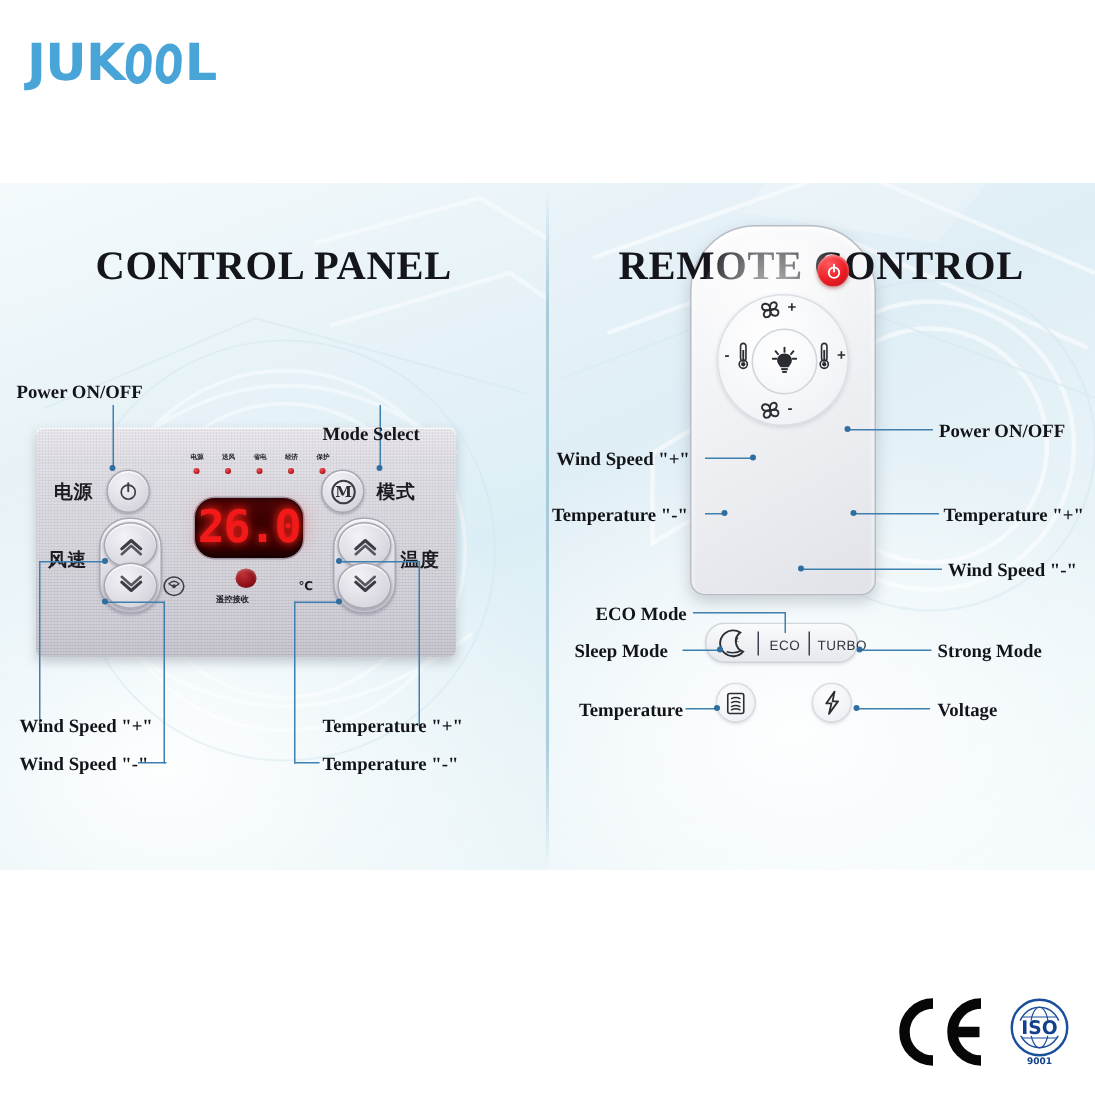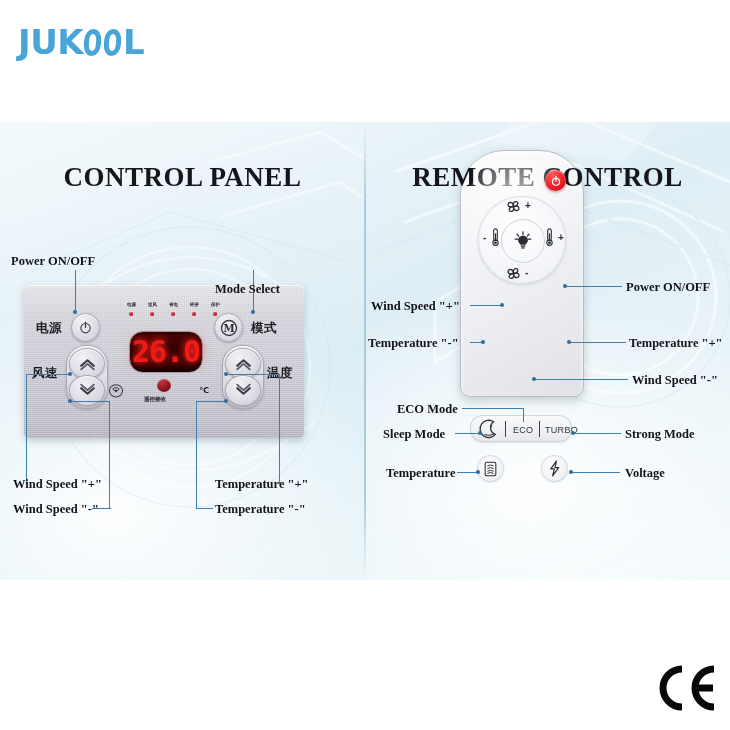--- a/index.html
+++ b/index.html
@@ -569,18 +569,31 @@
     <div class="badges">
 
       <div class="ce-mark">
         <svg width="62" height="48" viewBox="0 0 62 48">
           <path d="M26 5 A19 19 0 1 0 26 43" fill="none" stroke="#070707" stroke-width="7" stroke-linecap="butt"></path>
           <path d="M58 5 A19 19 0 1 0 58 43" fill="none" stroke="#070707" stroke-width="7" stroke-linecap="butt"></path>
           <rect x="38" y="20.5" width="19" height="7" fill="#070707"></rect>
         </svg>
       </div>
 
+      <div class="iso-badge">
+        <svg width="50" height="50" viewBox="0 0 50 50">
+          <circle cx="25" cy="22" r="18.5" fill="none" stroke="#1b4f9c" stroke-width="1.6"></circle>
+          <circle cx="25" cy="22" r="13.5" fill="none" stroke="#1b4f9c" stroke-width="1"></circle>
+          <ellipse cx="25" cy="22" rx="6" ry="13.5" fill="none" stroke="#1b4f9c" stroke-width=".8"></ellipse>
+          <line x1="11.5" y1="22" x2="38.5" y2="22" stroke="#1b4f9c" stroke-width=".8"></line>
+          <line x1="13.5" y1="15" x2="36.5" y2="15" stroke="#1b4f9c" stroke-width=".7"></line>
+          <line x1="13.5" y1="29" x2="36.5" y2="29" stroke="#1b4f9c" stroke-width=".7"></line>
+          <rect x="8" y="17.5" width="34" height="10" fill="#ffffff"></rect>
+          <text x="25" y="26.5" text-anchor="middle" font-family="DejaVu Sans, sans-serif" font-size="12.5" font-weight="bold" fill="#12408c">ISO</text>
+          <text x="25" y="46" text-anchor="middle" font-family="DejaVu Sans, sans-serif" font-size="6" font-weight="bold" fill="#12408c">9001</text>
+        </svg>
+      </div>
 
 
     </div>
   </div>
 
 </div>
 
 </body></html>

